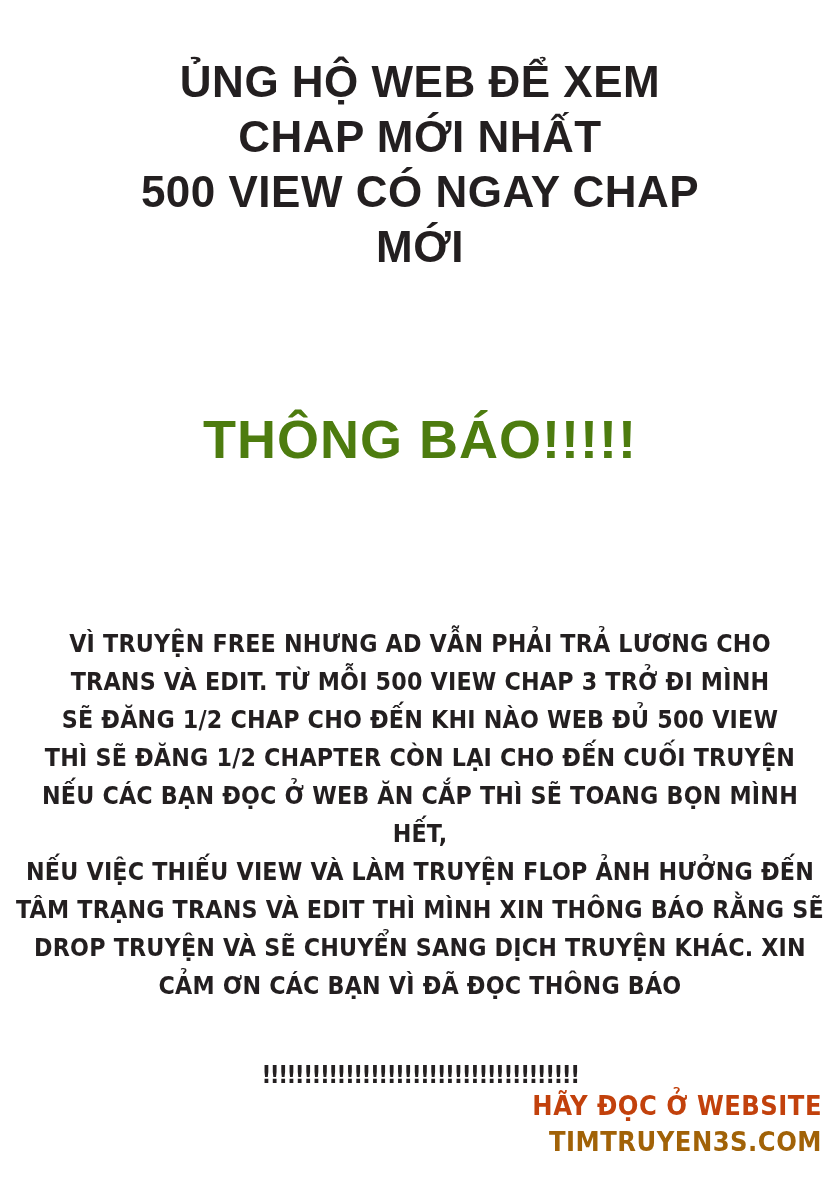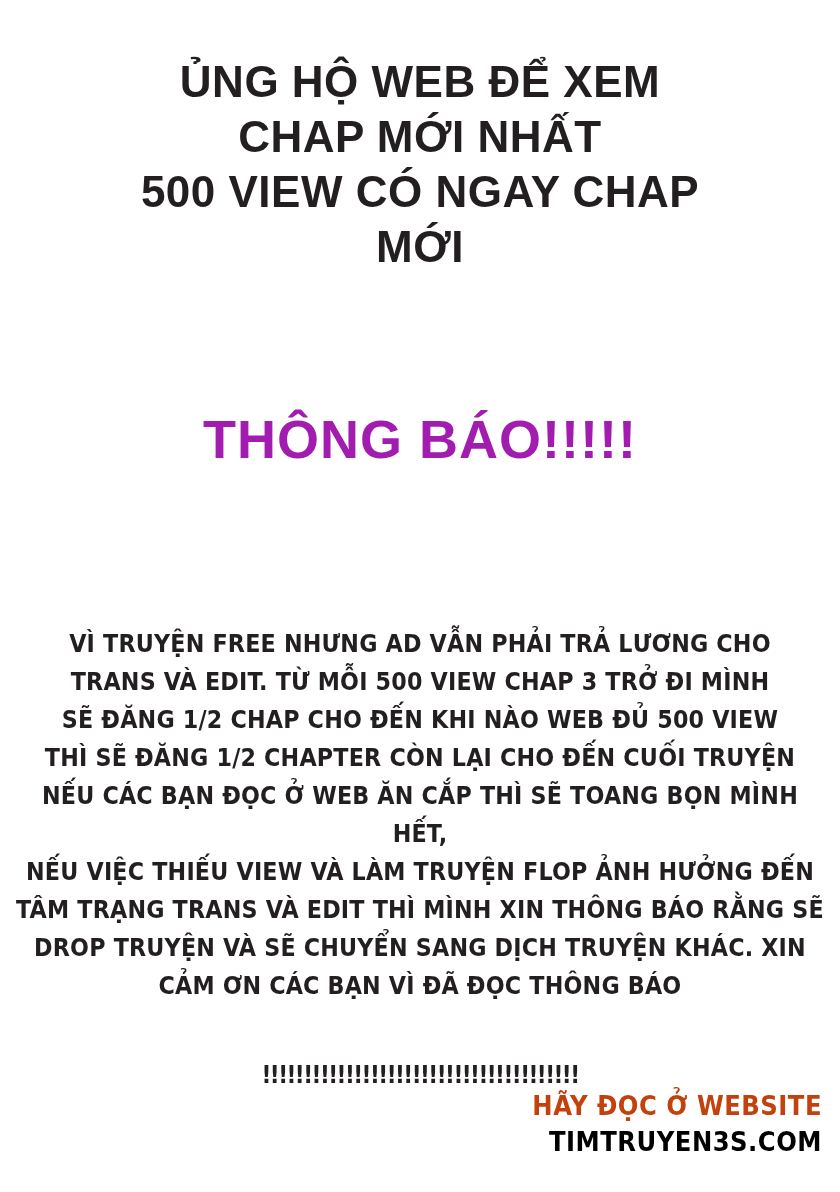--- a/index.html
+++ b/index.html
@@ -39,21 +39,21 @@
     white-space: pre-line;
   }
 
   
   .announce {
     position: absolute;
     top: 380px;
     left: 0;
     width: 840px;
     text-align: center;
-    color: #a21caf;
+    color: #4d7c0f;
     font-family: "Liberation Sans", sans-serif;
     font-weight: 700;
     font-size: 54px;
     line-height: 62px;
     letter-spacing: 1px;
   }
 
   
   .body-text {
     position: absolute;
@@ -99,21 +99,21 @@
   }
   .watermark .wm-line1 {
     display: block;
     font-size: 27px;
     color: #c2410c;
     letter-spacing: 0.5px;
   }
   .watermark .wm-line2 {
     display: block;
     font-size: 27px;
-    color: #000000;
+    color: #a16207;
     letter-spacing: 0.5px;
     margin-top: 4px;
   }
 </style>
 </head>
 <body>
 
 <div class="page">
 
   <div class="top-heading">ỦNG HỘ WEB ĐỂ XEM

